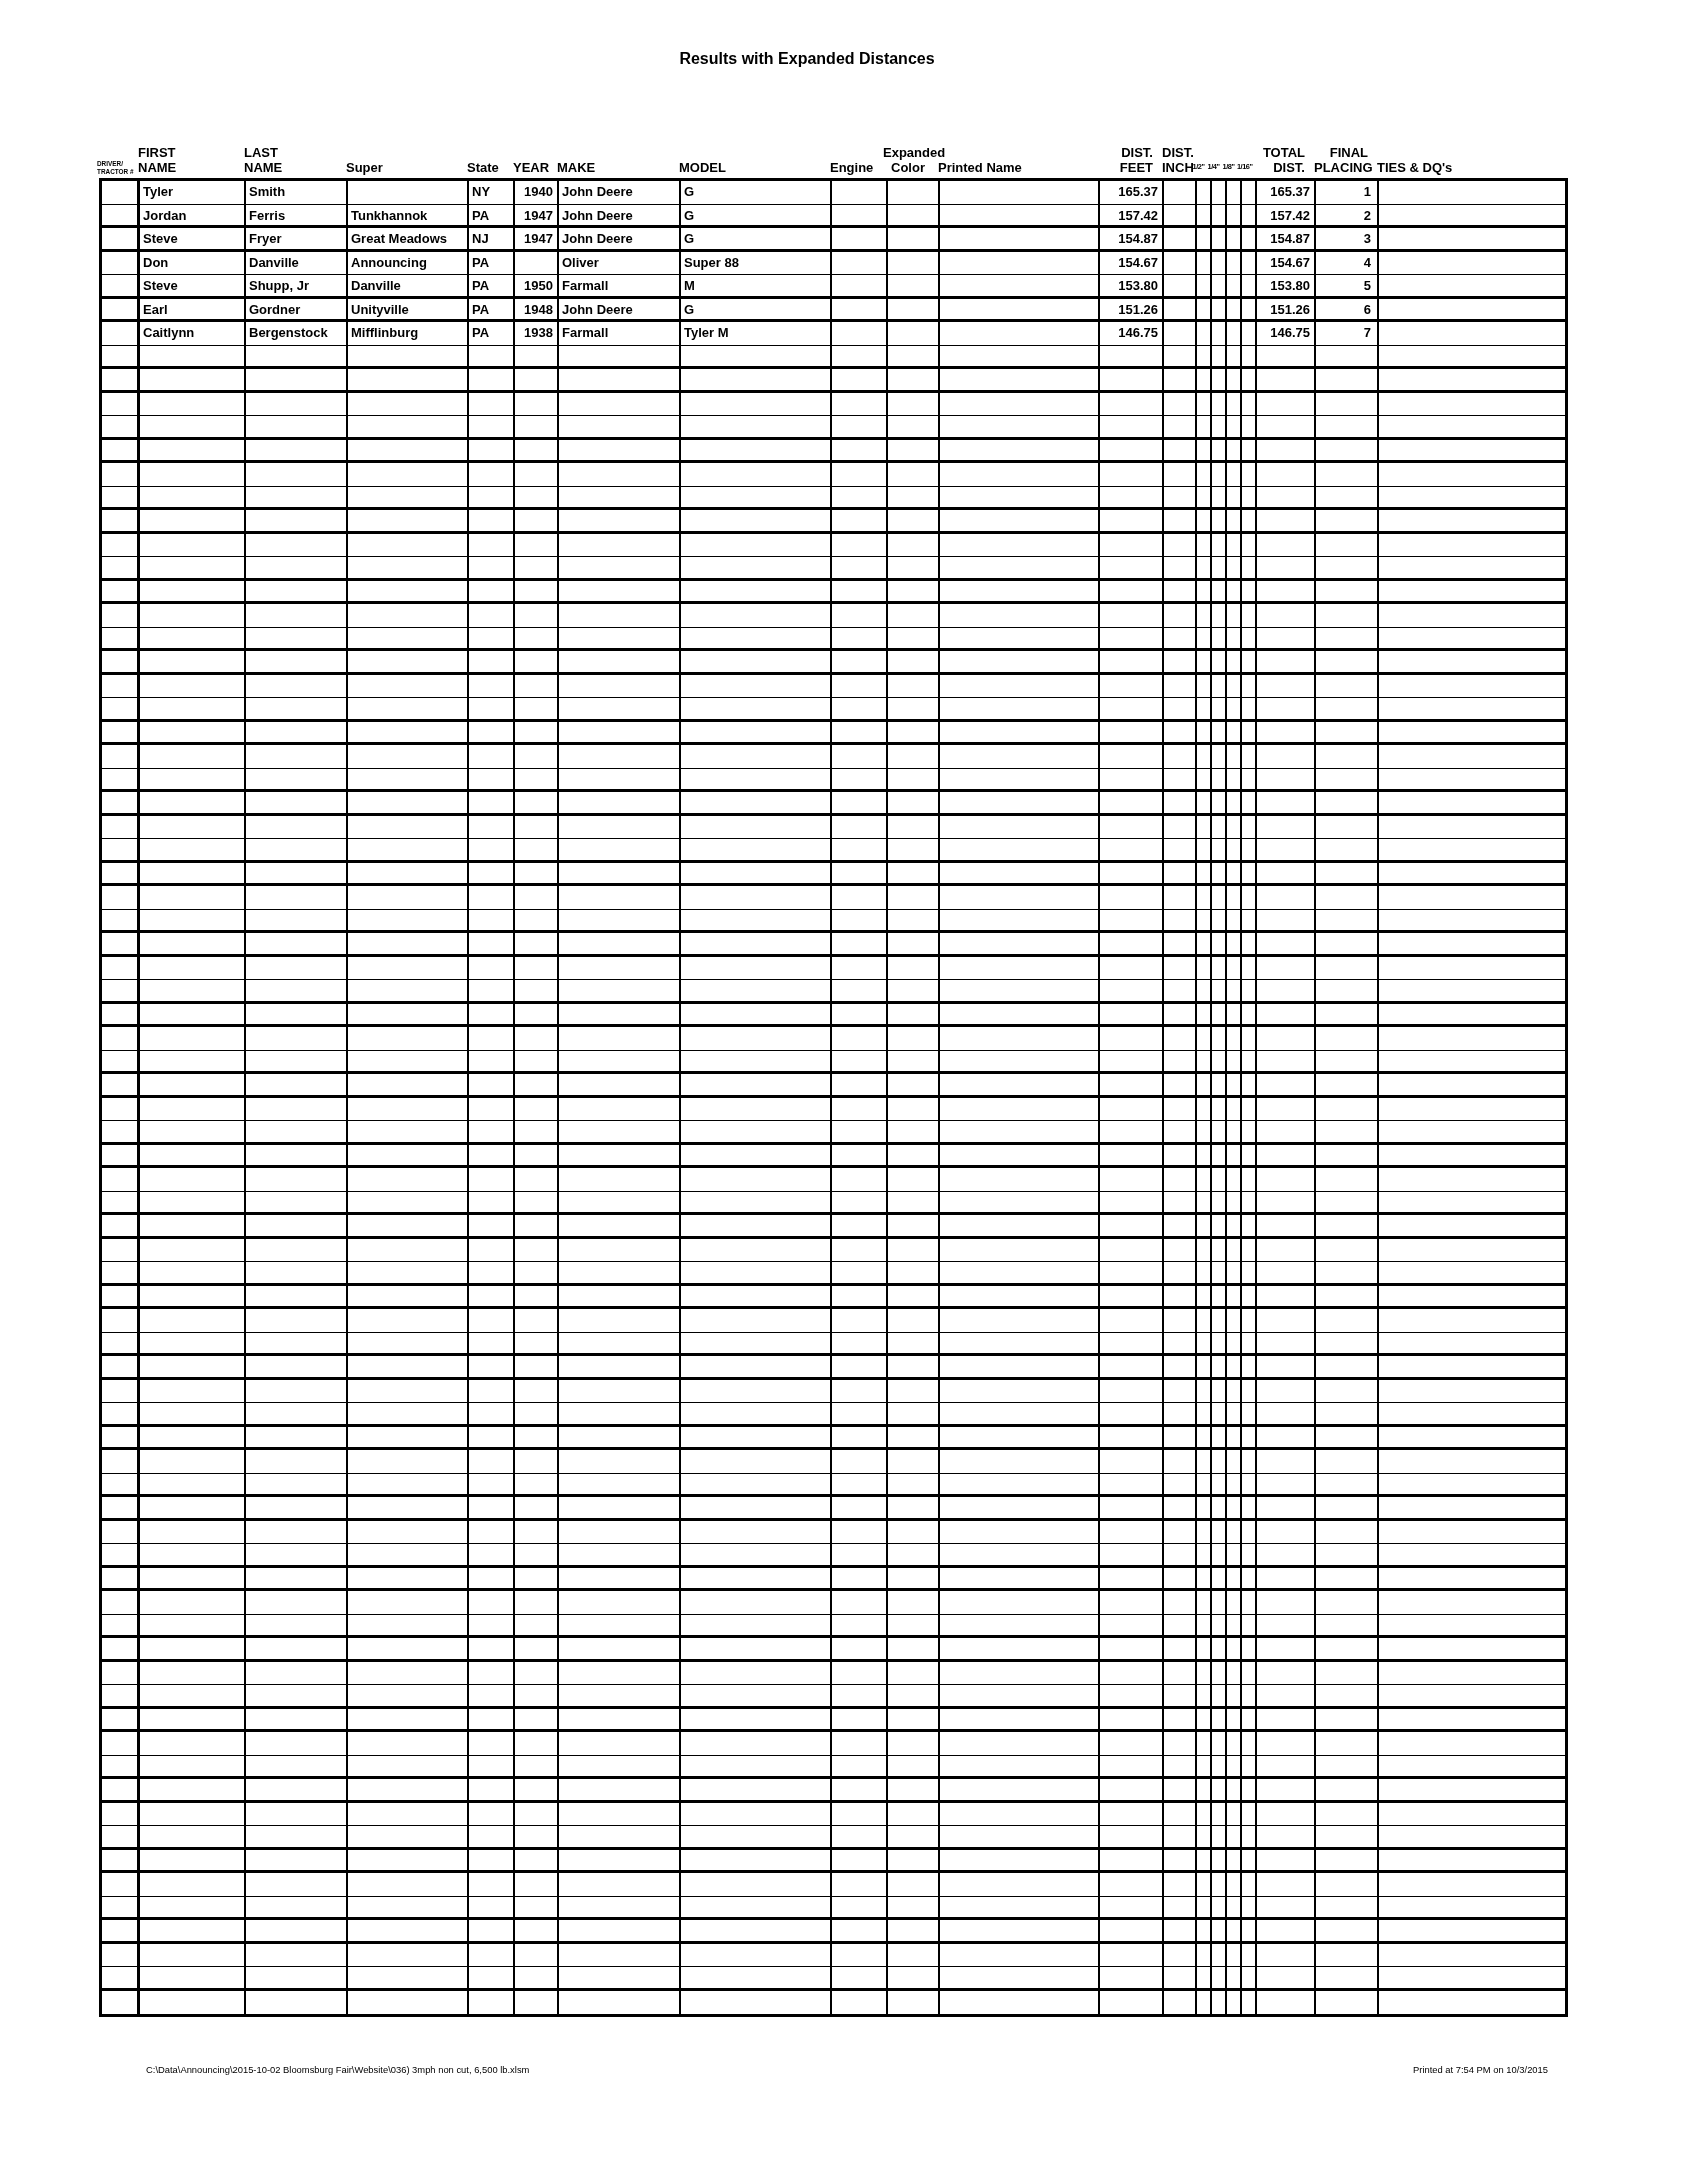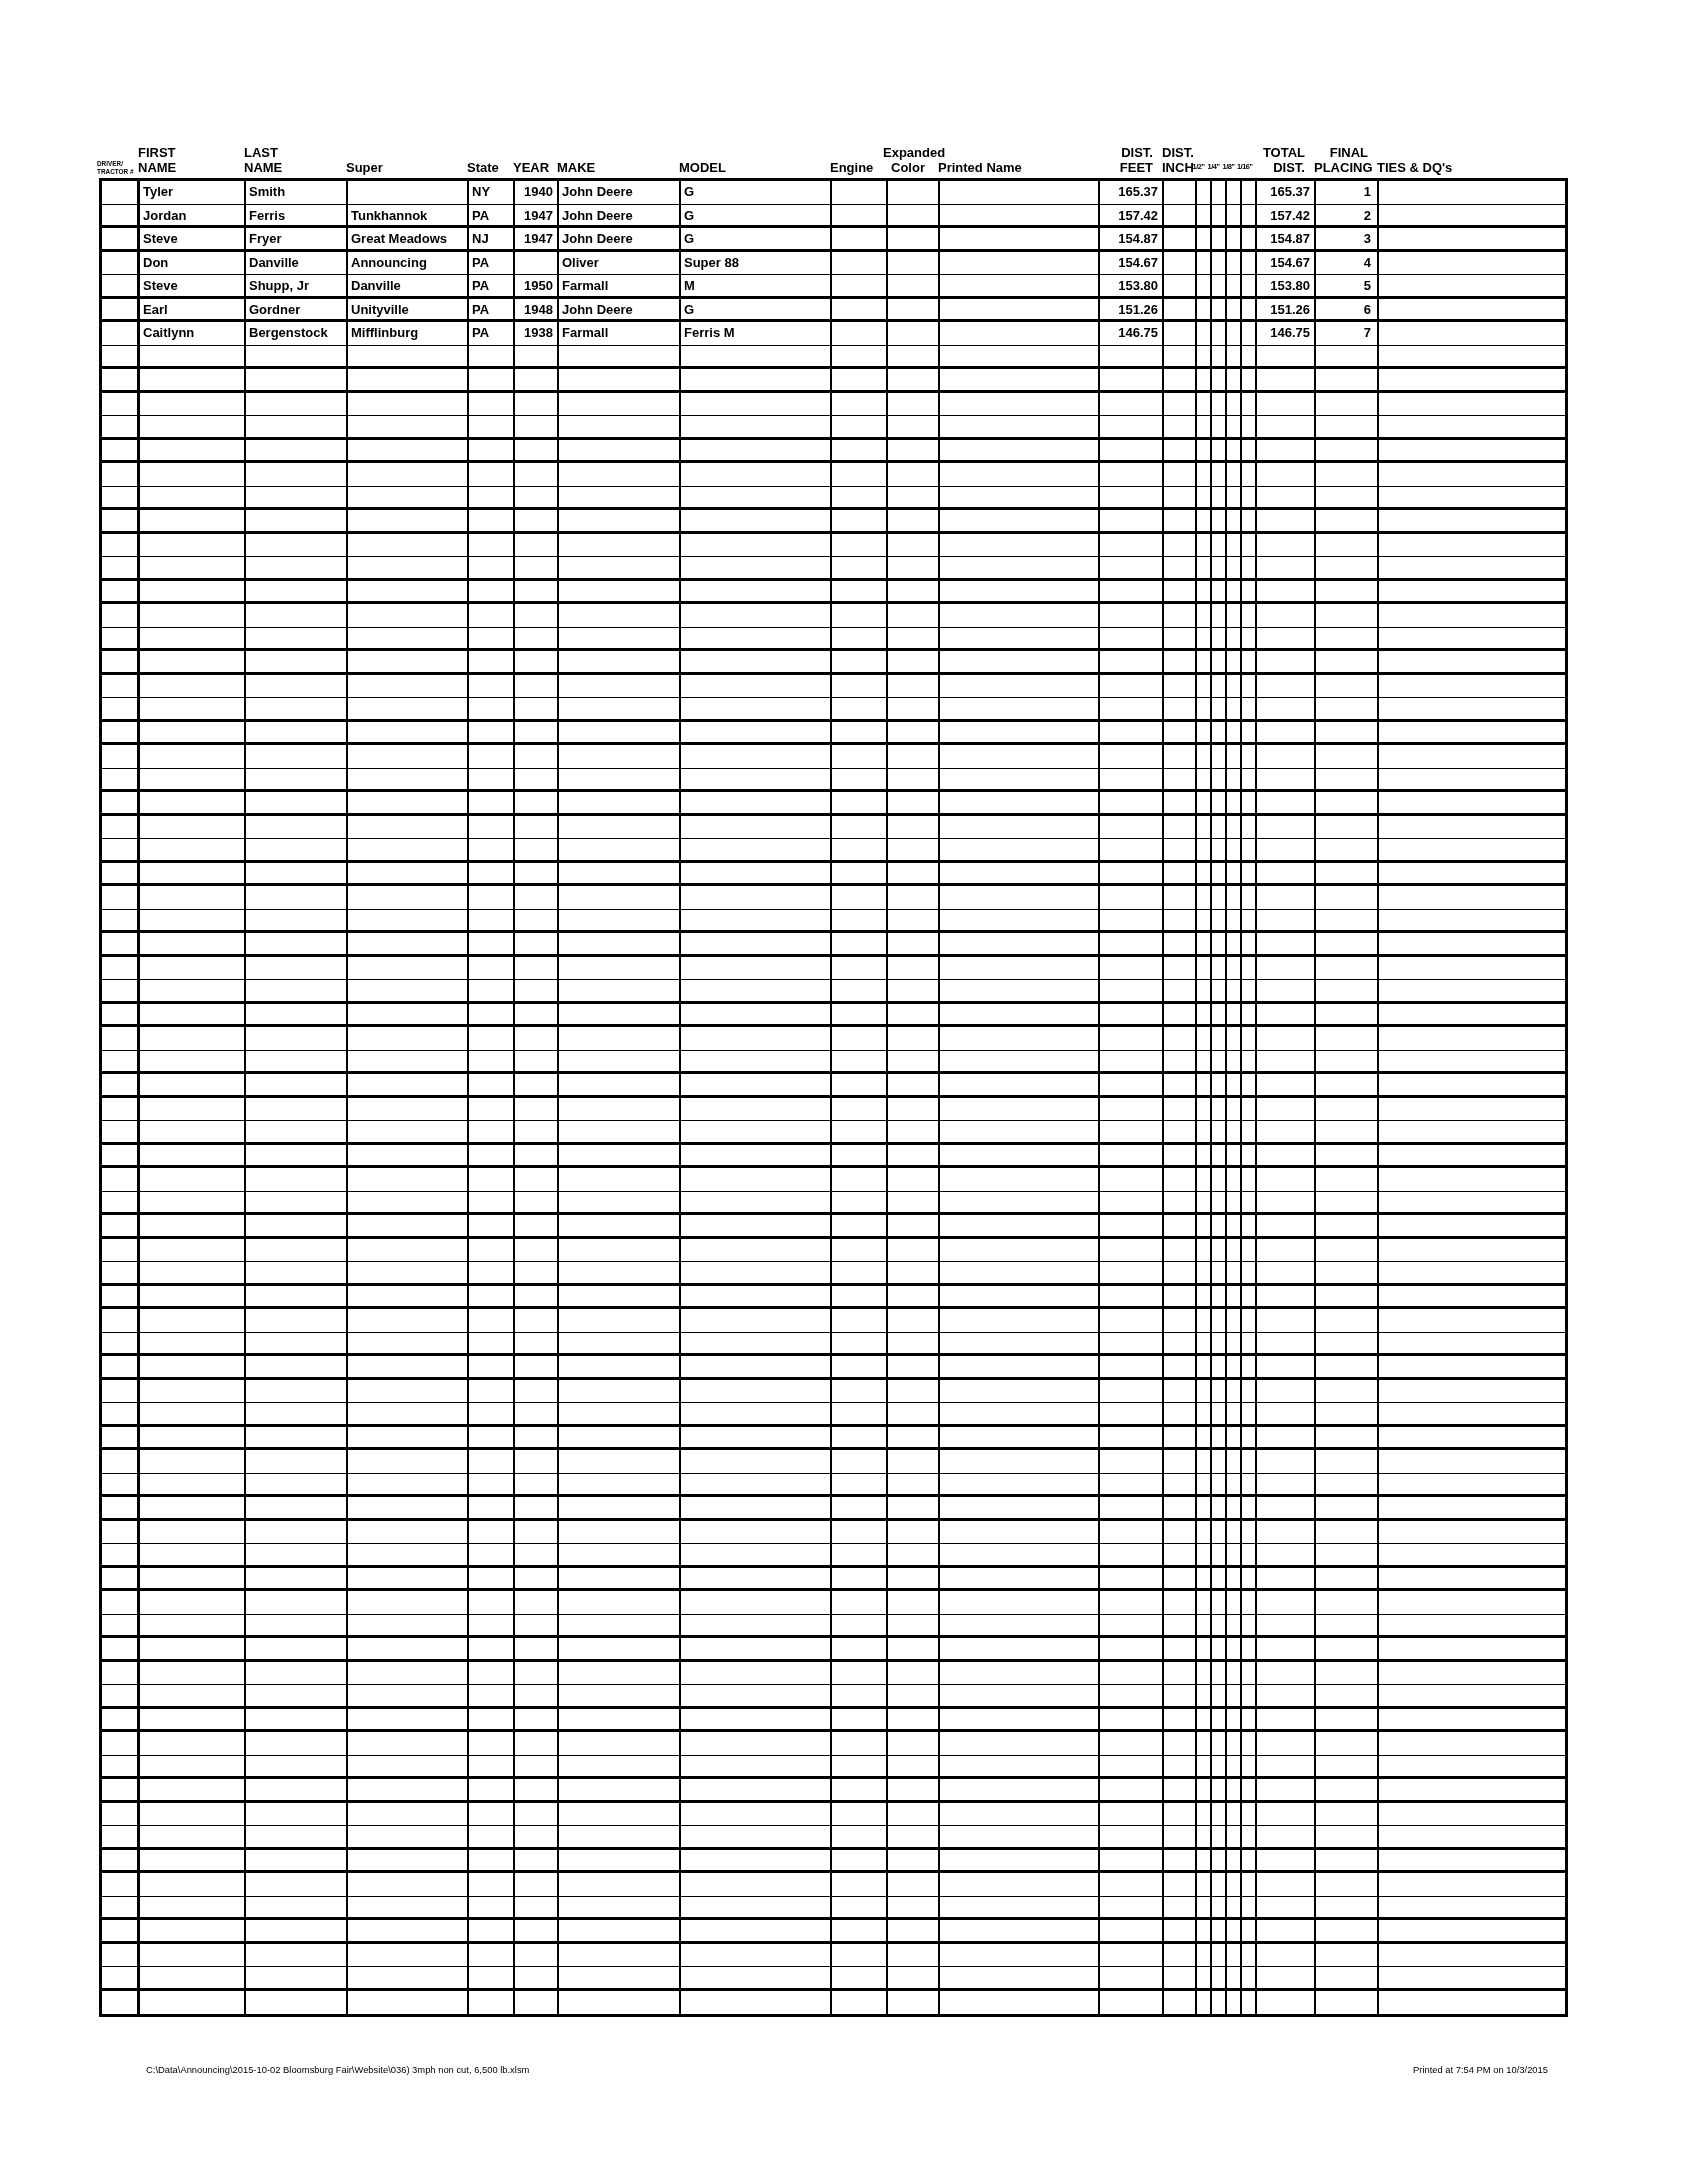--- a/index.html
+++ b/index.html
@@ -47,20 +47,21 @@
 
   .footer-left  { position:absolute; left:146px;  top:2064px; font-size:9.4px; white-space:nowrap; }
   .footer-right { position:absolute; left:1413px; top:2064px; font-size:9.4px; white-space:nowrap; }
 </style>
 </head>
 <body>
 
 <div class="page">
 
   <div class="title-block">
+    <div class="title-line">Results with Expanded Distances</div>
   </div>
 
   <div class="hdr-row">
       <div class="hcell corner" style="width: 38px;">
         <div>DRIVER/</div>
         <div>TRACTOR #</div>
       </div>
       <div class="hcell" style="width: 106px;">
         <div>FIRST</div>
         <div>NAME</div>
@@ -261,21 +262,21 @@
         <div class="tcell" style="width: 186px;"></div>
       </div>
       <div class="trow thin">
         <div class="tcell rownum" style="width: 38px;"></div>
         <div class="tcell" style="width: 106px;">Caitlynn</div>
         <div class="tcell" style="width: 102px;">Bergenstock</div>
         <div class="tcell" style="width: 121px;">Mifflinburg</div>
         <div class="tcell" style="width: 46px;">PA</div>
         <div class="tcell a-right" style="width: 44px;">1938</div>
         <div class="tcell" style="width: 122px;">Farmall</div>
-        <div class="tcell" style="width: 151px;">Ferris M</div>
+        <div class="tcell" style="width: 151px;">Tyler M</div>
         <div class="tcell" style="width: 56px;"></div>
         <div class="tcell a-center" style="width: 52px;"></div>
         <div class="tcell" style="width: 160px;"></div>
         <div class="tcell a-right" style="width: 64px;">146.75</div>
         <div class="tcell a-right" style="width: 33px;"></div>
         <div class="tcell" style="width: 15px;"></div>
         <div class="tcell" style="width: 15px;"></div>
         <div class="tcell" style="width: 15px;"></div>
         <div class="tcell" style="width: 15px;"></div>
         <div class="tcell a-right" style="width: 59px;">146.75</div>

